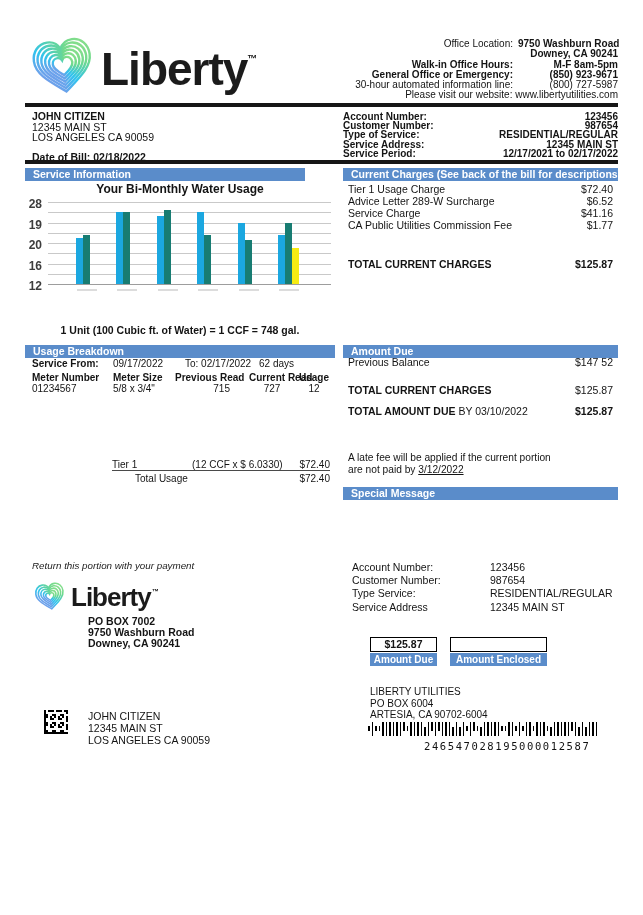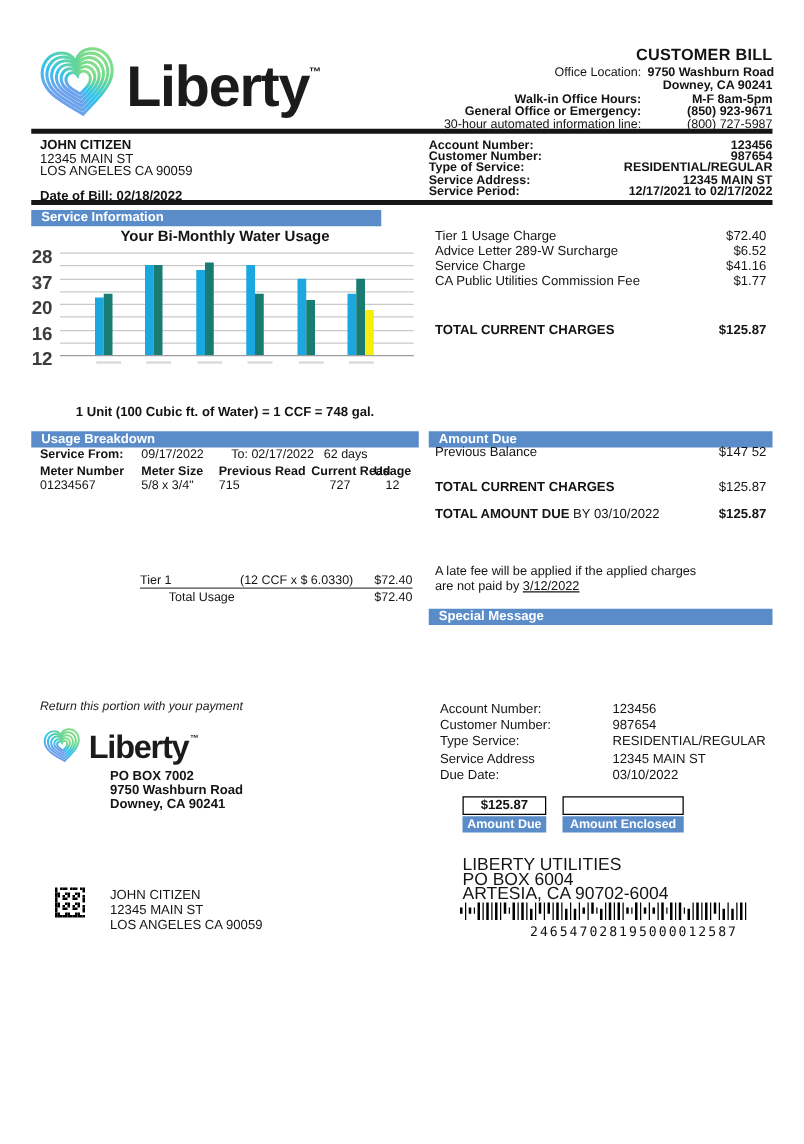--- a/index.html
+++ b/index.html
@@ -24,21 +24,21 @@
   #cust-block{left:32px;top:111px;font-size:10.5px;line-height:10.6px}
   #date-of-bill{left:32px;top:151px;font-size:10.5px}
   #acct-rows{left:343px;top:112px;width:275px}
   .acct-row{display:flex;justify-content:space-between;font-size:10px;line-height:9.2px;white-space:nowrap}
 
   
   #chart{left:25px;top:196px;width:310px;height:112px}
   #chart-title{left:25px;top:182px;width:310px;text-align:center;font-weight:bold;font-size:12px}
   .gridline{position:absolute;left:23px;width:283px;height:1px;background:#c9c9c9}
   .axisline{background:#9d9d9d}
-  .ytick{position:absolute;left:0;width:17px;text-align:right;font-size:15px;font-weight:bold;color:#3d3d3d}
+  .ytick{position:absolute;left:0;width:17px;text-align:right;font-size:12px;font-weight:bold;color:#3d3d3d}
   .vbar{position:absolute;width:7px}
   .xdash{position:absolute;height:2px;background:#dcdcdc;width:20px}
   #unit-note{left:25px;top:324px;width:310px;text-align:center;font-weight:bold;font-size:10.5px}
 
   
   #cc-rows{left:348px;top:183px;width:265px}
   .chg-row{display:flex;justify-content:space-between;font-size:10.5px;line-height:12.1px;white-space:nowrap}
   #cc-total{left:348px;top:258px;width:265px;display:flex;justify-content:space-between;font-size:10.5px}
   #ad-rows{left:348px;top:357px;width:265px}
   #ad-rows .chg-row{line-height:11.8px}
@@ -49,36 +49,36 @@
 
   
   #ub-servicefrom{left:25px;top:358px;width:310px;height:11px;font-size:10px}
   #ub-servicefrom span{position:absolute;white-space:nowrap}
   #ub-cols,#ub-vals{left:25px;top:0;width:310px;height:11px;font-size:10px}
   #ub-cols{top:372px}
   #ub-vals{top:383px}
   .ub{position:absolute;white-space:nowrap}
   .c1{left:7px;width:80px}
   .c2{left:88px;width:70px}
-  .c3{left:150px;width:55px;}
+  .c3{left:150px;width:55px;text-align:right}
   .c4{left:224px;width:46px;text-align:center}
   .c5{left:270px;width:38px;text-align:center}
   #tier-row1{left:112px;top:459px;width:218px;height:12px;border-bottom:1px solid #4a4a4a;font-size:10px}
   #tier-row1 span{position:absolute;white-space:nowrap}
   #tier-row2{left:112px;top:473px;width:218px;height:12px;font-size:10px}
   #tier-row2 span{position:absolute;white-space:nowrap}
 
   
   #return-note{left:32px;top:560px;font-size:9.8px;font-style:italic;color:#222}
   #stub-rows{left:352px;top:561px;width:266px}
   .stub-row{display:flex;font-size:10.5px;line-height:13.2px;white-space:nowrap}
   .stub-lbl{width:138px}
   .amt-box{position:absolute;height:15px;border:1.5px solid #000;background:#fff;text-align:center;font-weight:bold;font-size:10.5px;line-height:12px}
   .amt-lbl{position:absolute;height:13px;background:var(--hdr-blue,#5a8cca);color:#fff;font-weight:bold;font-size:10px;line-height:13px;text-align:center}
-  #payee-lines{left:370px;top:686px;font-size:14px;line-height:11.5px}
+  #payee-lines{left:370px;top:686px;font-size:10px;line-height:11.5px}
   #mailto-lines{left:88px;top:711px;font-size:10.5px;line-height:11.9px}
   #remit-lines{left:88px;top:616px;font-size:10.5px;line-height:11px}
   #barcode{left:368px;top:722px;width:236px;height:14px;white-space:nowrap}
   .bcbar{display:inline-block;width:1.5px;margin-right:2px;background:#000;vertical-align:top}
   .t0{height:14px}
   .t1{height:9px}
   .t2{height:5px;margin-top:4px}
   .t3{height:9px;margin-top:5px}
   #scanline{left:424px;top:740px;font-family:"DejaVu Sans Mono",monospace;font-size:10.5px;letter-spacing:1.6px;color:#111}
   #qr{left:44px;top:710px;width:24px;height:24px}
@@ -112,21 +112,20 @@
       <path vector-effect="non-scaling-stroke" transform="translate(50 52) scale(0.74) translate(-50 -52)" d="M50 86 C30 70 12 58 12 40 C12 27 21 17 33 17 C41 17 47 21 50 28 C53 21 59 17 67 17 C79 17 88 27 88 40 C88 58 70 70 50 86 Z"></path>
       <path vector-effect="non-scaling-stroke" transform="translate(50 52) scale(0.61) translate(-50 -52)" d="M50 86 C30 70 12 58 12 40 C12 27 21 17 33 17 C41 17 47 21 50 28 C53 21 59 17 67 17 C79 17 88 27 88 40 C88 58 70 70 50 86 Z"></path>
       <path vector-effect="non-scaling-stroke" transform="translate(50 52) scale(0.48) translate(-50 -52)" d="M50 86 C30 70 12 58 12 40 C12 27 21 17 33 17 C41 17 47 21 50 28 C53 21 59 17 67 17 C79 17 88 27 88 40 C88 58 70 70 50 86 Z"></path>
       <path vector-effect="non-scaling-stroke" transform="translate(50 52) scale(0.35) translate(-50 -52)" d="M50 86 C30 70 12 58 12 40 C12 27 21 17 33 17 C41 17 47 21 50 28 C53 21 59 17 67 17 C79 17 88 27 88 40 C88 58 70 70 50 86 Z"></path>
     </g>
   </svg>
   <div class="abs wordmark" id="main-wordmark">Liberty</div>
   <div class="abs" id="main-tm">™</div>
 
   <div class="abs" id="hdr-block">
-    <div id="customer-bill-title">CUSTOMER BILL</div>
     <div id="hdr-rows">
         <div class="hdr-row">
           <span class="hdr-lbl">Office Location:</span>
           <span class="hdr-val b">9750 Washburn Road</span>
         </div>
         <div class="hdr-row">
           <span class="hdr-lbl"></span>
           <span class="hdr-val b">Downey, CA 90241</span>
         </div>
         <div class="hdr-row">
@@ -135,20 +134,21 @@
         </div>
         <div class="hdr-row">
           <span class="hdr-lbl b">General Office or Emergency:</span>
           <span class="hdr-val b">(850) 923-9671</span>
         </div>
         <div class="hdr-row">
           <span class="hdr-lbl">30-hour automated information line:</span>
           <span class="hdr-val">(800) 727-5987</span>
         </div>
       </div>
+    <div id="website-line">Please visit our website: www.libertyutilities.com</div>
   </div>
 
   <div class="blackbar" style="top:103px"></div>
 
   <div class="abs" id="cust-block">
     <div class="b">JOHN CITIZEN</div>
     <div>12345 MAIN ST</div>
     <div>LOS ANGELES CA 90059</div>
   </div>
   <div class="abs b" id="date-of-bill">
@@ -189,21 +189,21 @@
       <div class="gridline" style="top: 67.5px;"></div>
       <div class="gridline" style="top: 57.25px;"></div>
       <div class="gridline" style="top: 47px;"></div>
       <div class="gridline" style="top: 36.75px;"></div>
       <div class="gridline" style="top: 26.5px;"></div>
       <div class="gridline" style="top: 16.25px;"></div>
       <div class="gridline" style="top: 6px;"></div>
       <div class="ytick" style="top: 83px;">12</div>
       <div class="ytick" style="top: 62.5px;">16</div>
       <div class="ytick" style="top: 42px;">20</div>
-      <div class="ytick" style="top: 21.5px;">37</div>
+      <div class="ytick" style="top: 21.5px;">19</div>
       <div class="ytick" style="top: 1px;">28</div>
       <div class="vbar" style="left: 51px; height: 46.125px; top: 41.875px; background: rgb(27, 167, 224);"></div>
       <div class="vbar" style="left: 91px; height: 71.75px; top: 16.25px; background: rgb(27, 167, 224);"></div>
       <div class="vbar" style="left: 132px; height: 68.1625px; top: 19.8375px; background: rgb(27, 167, 224);"></div>
       <div class="vbar" style="left: 172px; height: 71.75px; top: 16.25px; background: rgb(27, 167, 224);"></div>
       <div class="vbar" style="left: 213px; height: 61.5px; top: 26.5px; background: rgb(27, 167, 224);"></div>
       <div class="vbar" style="left: 253px; height: 48.6875px; top: 39.3125px; background: rgb(27, 167, 224);"></div>
       <div class="vbar" style="left: 58px; height: 48.6875px; top: 39.3125px; background: rgb(24, 124, 114);"></div>
       <div class="vbar" style="left: 98px; height: 71.75px; top: 16.25px; background: rgb(24, 124, 114);"></div>
       <div class="vbar" style="left: 139px; height: 74.3125px; top: 13.6875px; background: rgb(24, 124, 114);"></div>
@@ -213,20 +213,21 @@
       <div class="vbar" style="left: 267px; height: 35.875px; top: 52.125px; background: rgb(246, 236, 18);"></div>
       <div class="xdash" style="left: 52px; top: 93px;"></div>
       <div class="xdash" style="left: 92px; top: 93px;"></div>
       <div class="xdash" style="left: 133px; top: 93px;"></div>
       <div class="xdash" style="left: 173px; top: 93px;"></div>
       <div class="xdash" style="left: 214px; top: 93px;"></div>
       <div class="xdash" style="left: 254px; top: 93px;"></div>
     </div>
   <div class="abs" id="unit-note">1 Unit (100 Cubic ft. of Water) = 1 CCF = 748 gal.</div>
 
+  <div class="sechdr" style="left:343px;top:168px;width:275px">Current Charges (See back of the bill for descriptions)</div>
   <div class="abs" id="cc-rows">
       <div class="chg-row">
         <span>Tier 1 Usage Charge</span>
         <span>$72.40</span>
       </div>
       <div class="chg-row">
         <span>Advice Letter 289-W Surcharge</span>
         <span>$6.52</span>
       </div>
       <div class="chg-row">
@@ -286,21 +287,21 @@
     <span>$125.87</span>
   </div>
   <div class="abs" id="ad-total-due">
     <span>
       <span class="b">TOTAL AMOUNT DUE</span>
       <span>BY 03/10/2022</span>
     </span>
     <span class="b">$125.87</span>
   </div>
   <div class="abs" id="late-fee">
-    <div>A late fee will be applied if the applied charges</div>
+    <div>A late fee will be applied if the current portion</div>
     <div><span>are not paid by </span><u>3/12/2022</u></div>
   </div>
 
   <div class="sechdr" style="left:343px;top:487px;width:275px">Special Message</div>
 
   <div class="abs i" id="return-note">Return this portion with your payment</div>
 
   <svg class="abs" style="left:32px;top:578px" width="36" height="36" viewBox="0 0 100 100">
     <g fill="none" stroke="url(#lg1)" stroke-width="1.6" transform="rotate(-8 50 52)">
       <path vector-effect="non-scaling-stroke" d="M50 86 C30 70 12 58 12 40 C12 27 21 17 33 17 C41 17 47 21 50 28 C53 21 59 17 67 17 C79 17 88 27 88 40 C88 58 70 70 50 86 Z"></path>
@@ -327,24 +328,20 @@
         <span class="stub-lbl">Customer Number:</span>
         <span>987654</span>
       </div>
       <div class="stub-row">
         <span class="stub-lbl">Type Service:</span>
         <span>RESIDENTIAL/REGULAR</span>
       </div>
       <div class="stub-row">
         <span class="stub-lbl">Service Address</span>
         <span>12345 MAIN ST</span>
-      </div>
-      <div class="stub-row">
-        <span class="stub-lbl">Due Date:</span>
-        <span>03/10/2022</span>
       </div>
     </div>
 
   <div class="amt-box" style="left:370px;top:637px;width:67px">$125.87</div>
   <div class="amt-lbl" style="left:370px;top:653px;width:67px">Amount Due</div>
   <div class="amt-box" style="left:450px;top:637px;width:97px"></div>
   <div class="amt-lbl" style="left:450px;top:653px;width:97px">Amount Enclosed</div>
 
   <div class="abs" id="payee-lines">
       <div class="line">LIBERTY UTILITIES</div>

